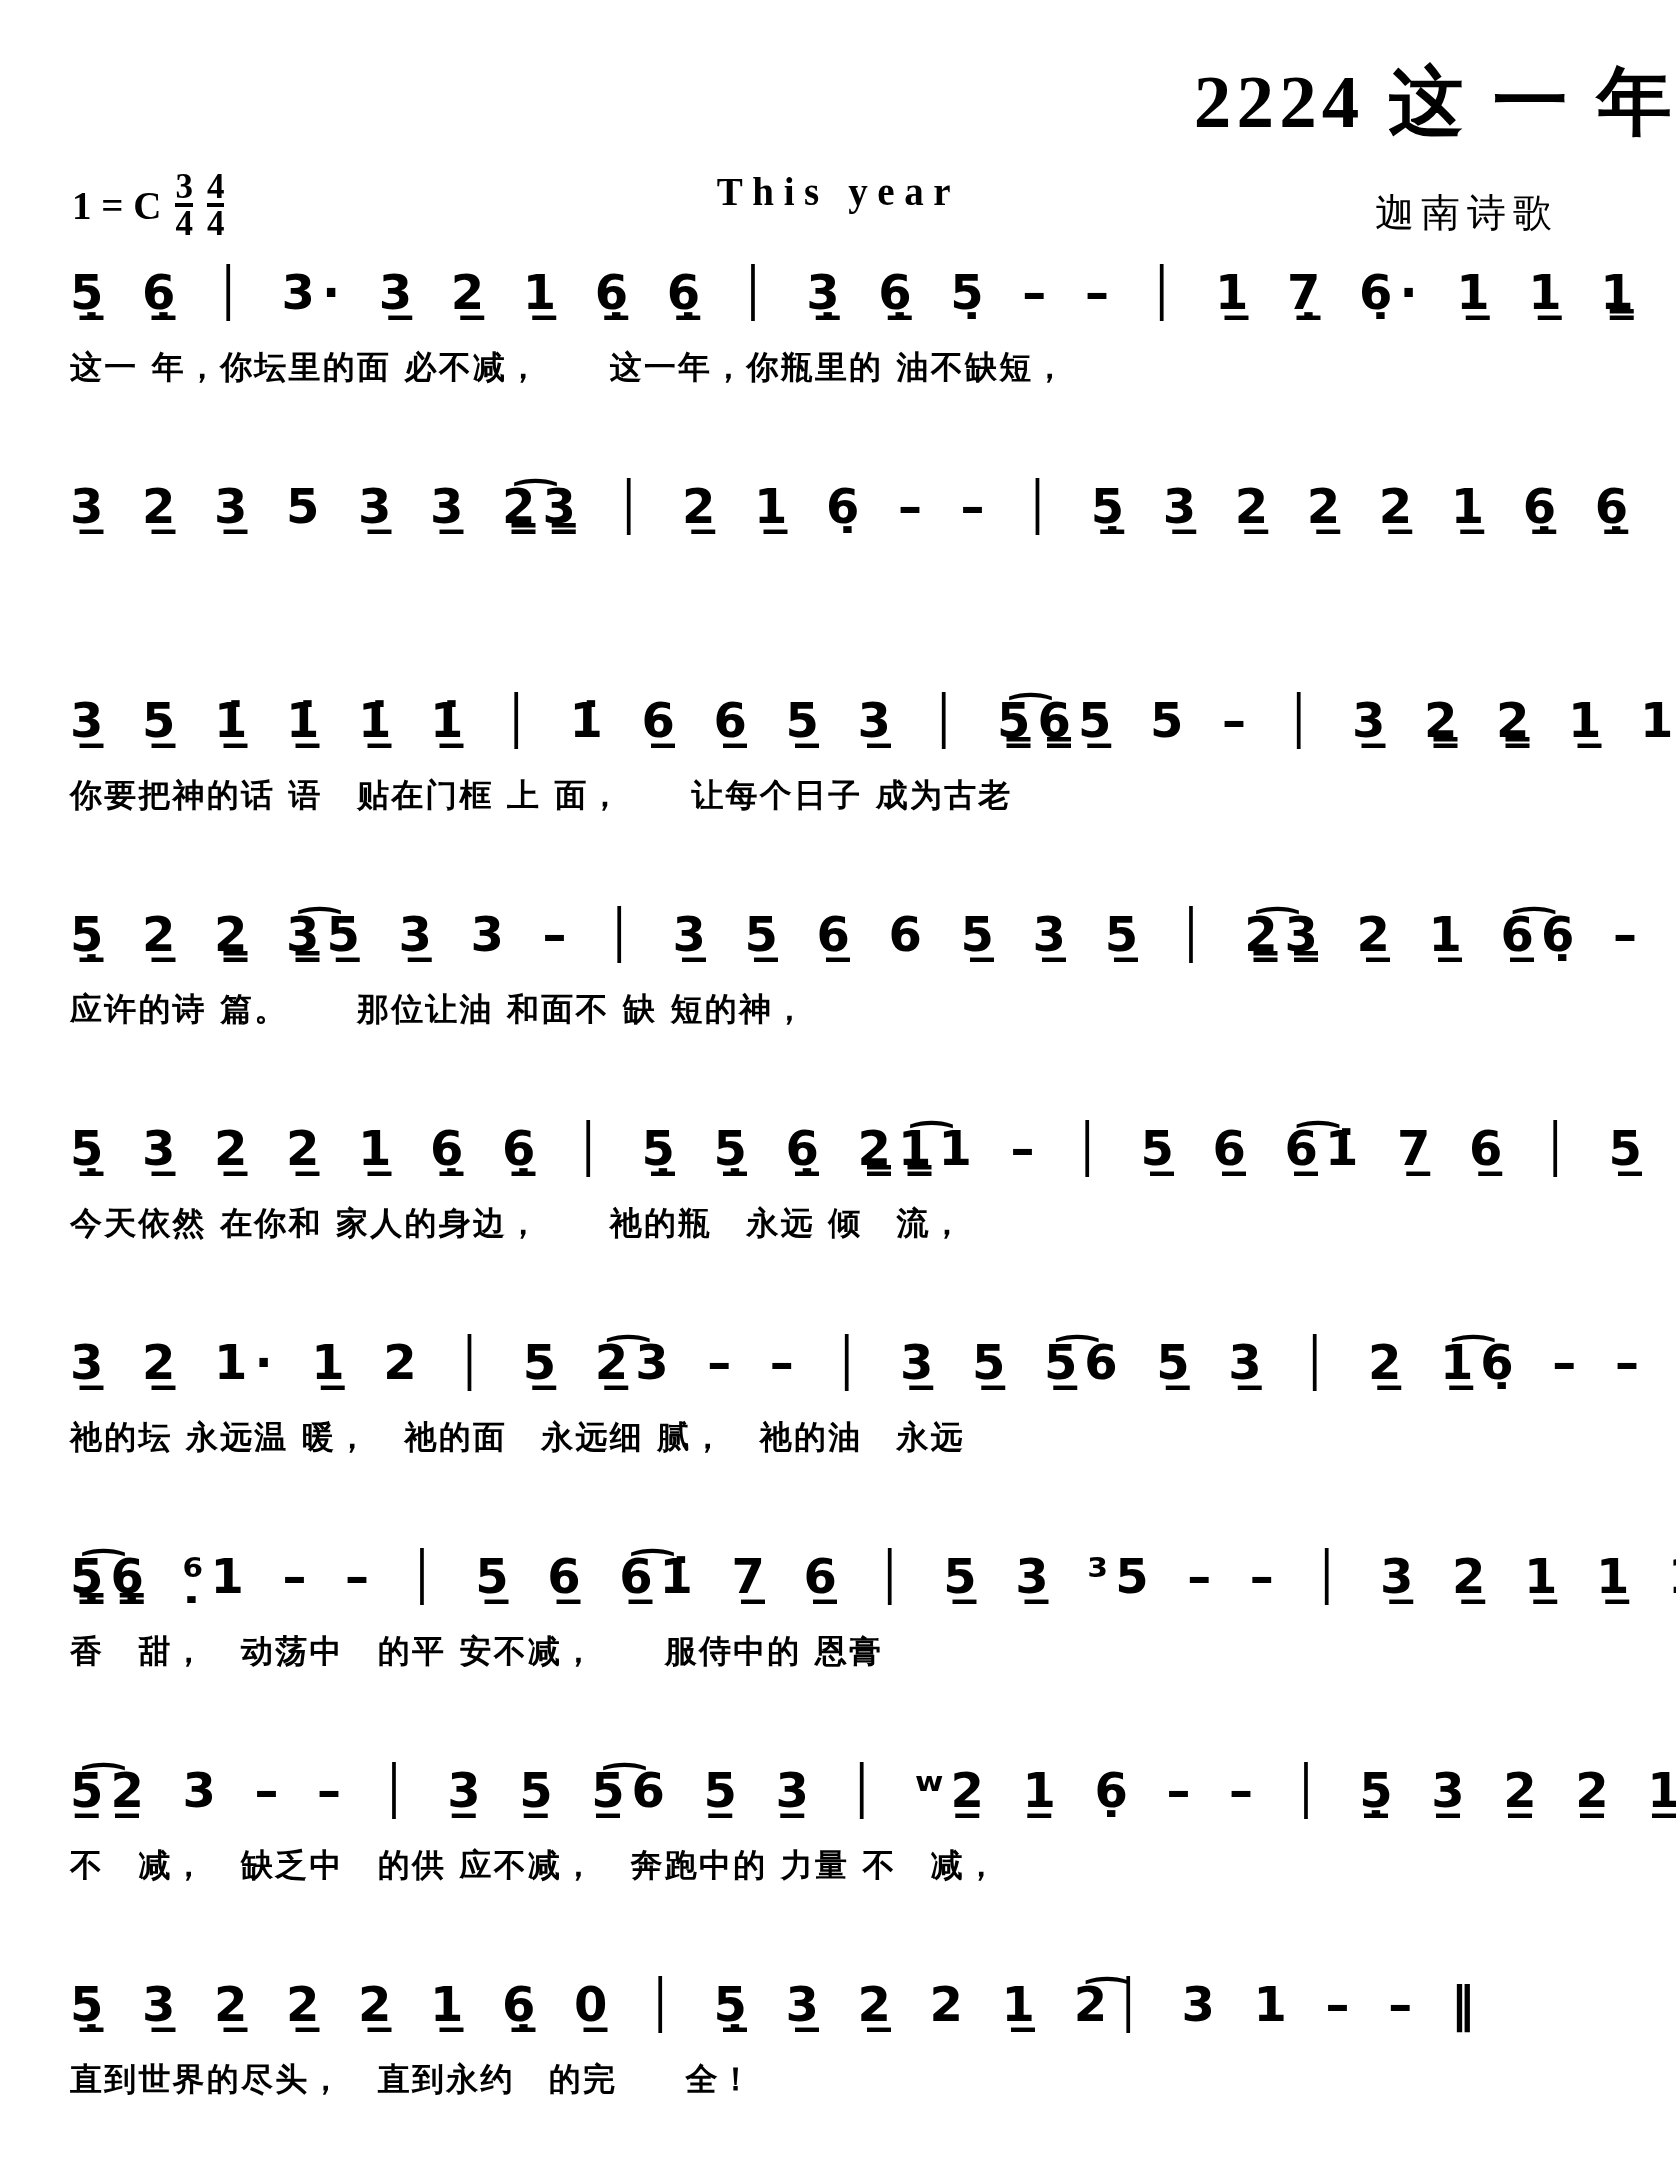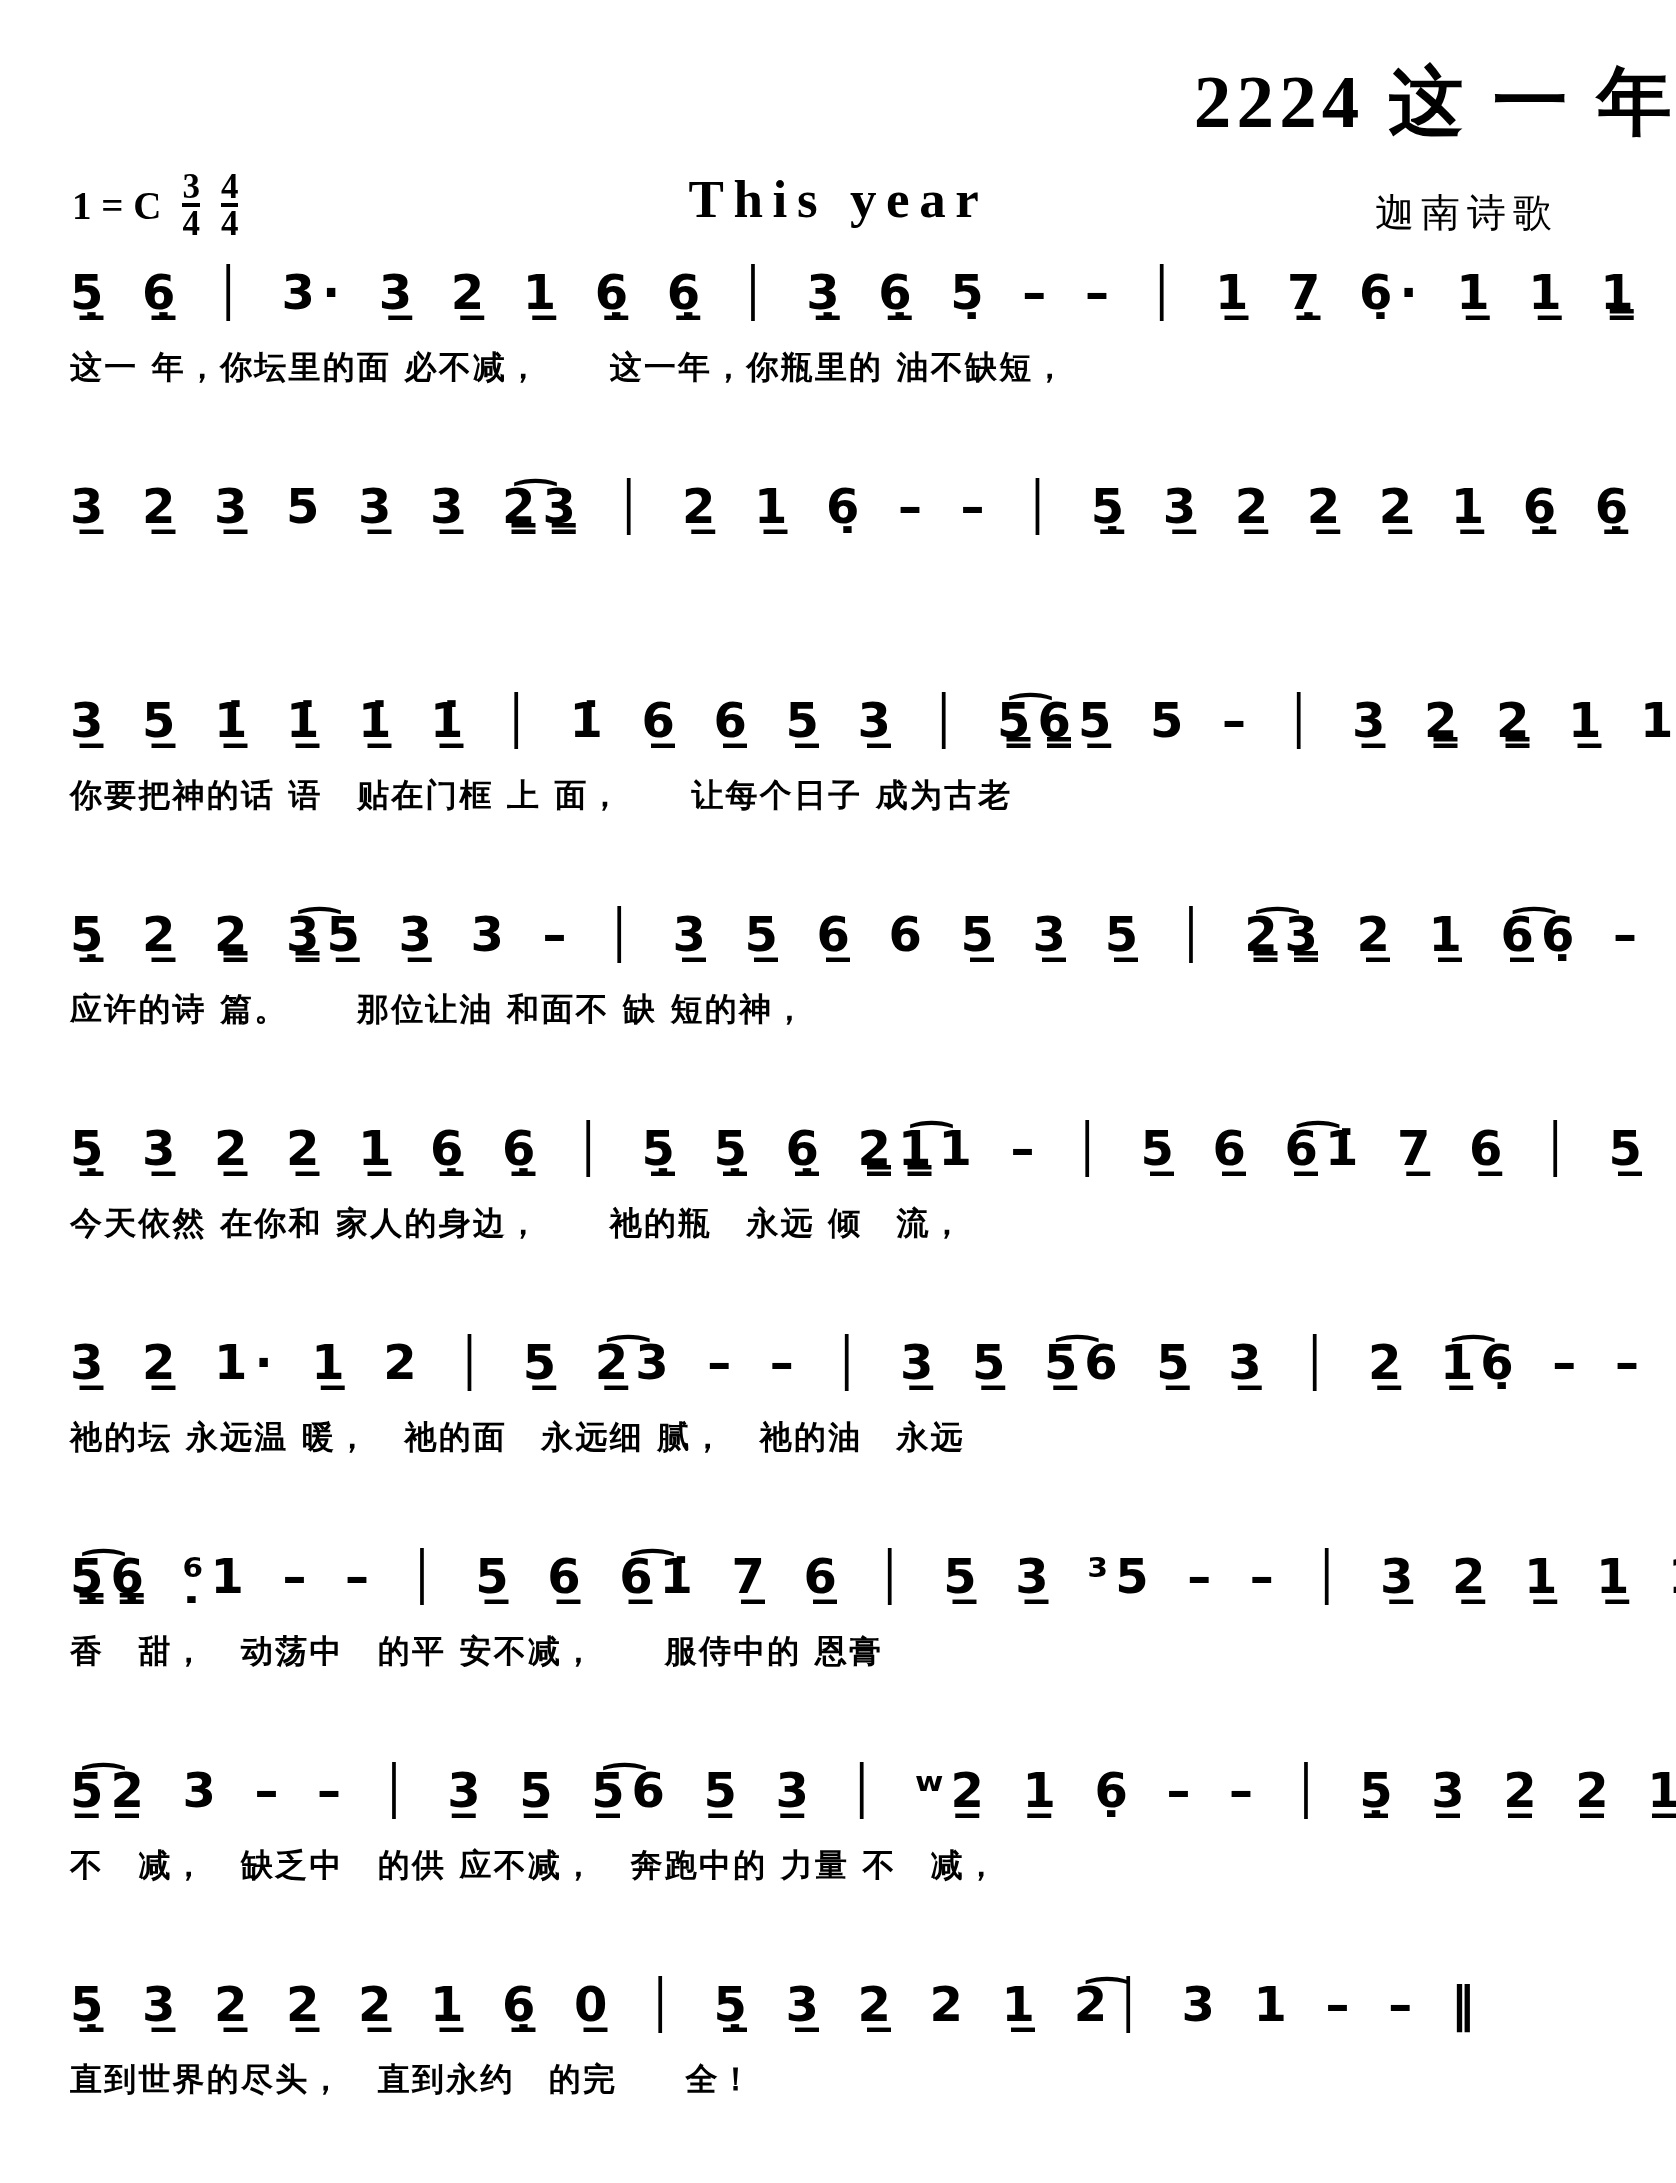--- a/index.html
+++ b/index.html
@@ -5,25 +5,25 @@
   html,body{margin:0;padding:0;background:#fff;}
   .page{position:relative;width:1677px;height:2371px;background:#ffffff;color:#000;overflow:hidden;}
 
   .title{
     position:absolute;top:52px;left:0;right:0;text-align:right;
     font-family:"Liberation Serif",serif;font-weight:bold;font-size:75px;
     letter-spacing:5.2px;white-space:nowrap;
   }
   .subtitle{
     position:absolute;top:169px;left:0;right:0;text-align:center;
-    font-family:"Liberation Serif",serif;font-weight:bold;font-size:53px;
+    font-family:"Liberation Serif",serif;font-weight:bold;font-size:39px;
     letter-spacing:9.6px;white-space:nowrap;
   }
   .keysig{
-    position:absolute;left:72px;top:171px;display:flex;align-items:center;gap:21px;
+    position:absolute;left:72px;top:171px;display:flex;align-items:center;gap:14px;
     font-family:"Liberation Serif",serif;font-weight:bold;font-size:39px;line-height:1;
   }
   .frac{display:inline-flex;flex-direction:column;align-items:center;font-size:35px;line-height:0.92;}
   .frac .den{border-top:4.4px solid #000;padding-top:0.9px;}
   .credit{
     position:absolute;right:118px;top:186px;
     font-family:"Liberation Serif",serif;font-weight:normal;font-size:39px;letter-spacing:7px;white-space:nowrap;
   }
 
   #music-lines{position:absolute;left:70px;top:261px;right:39px;}

